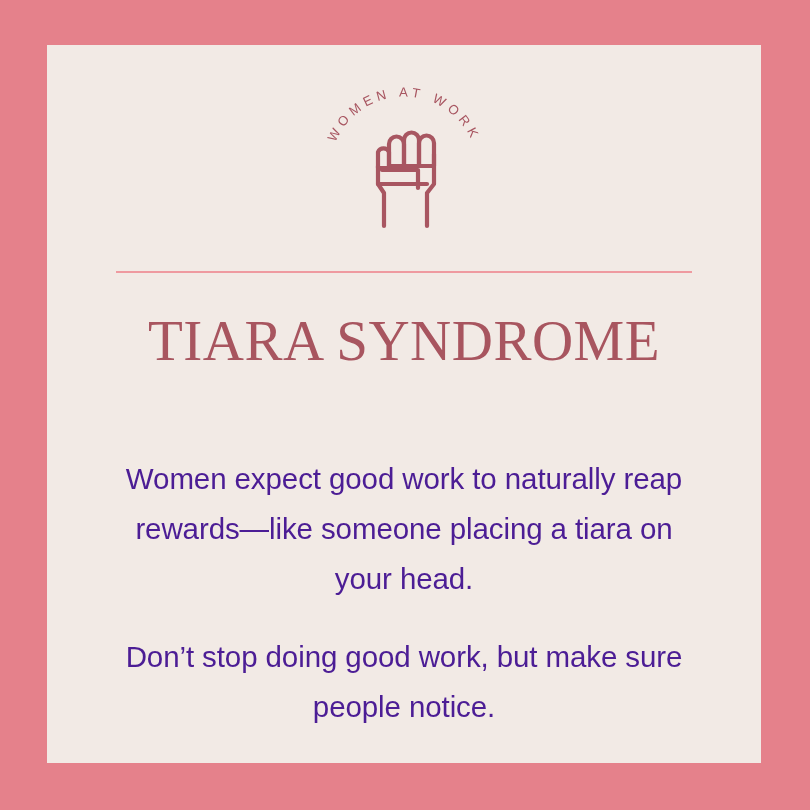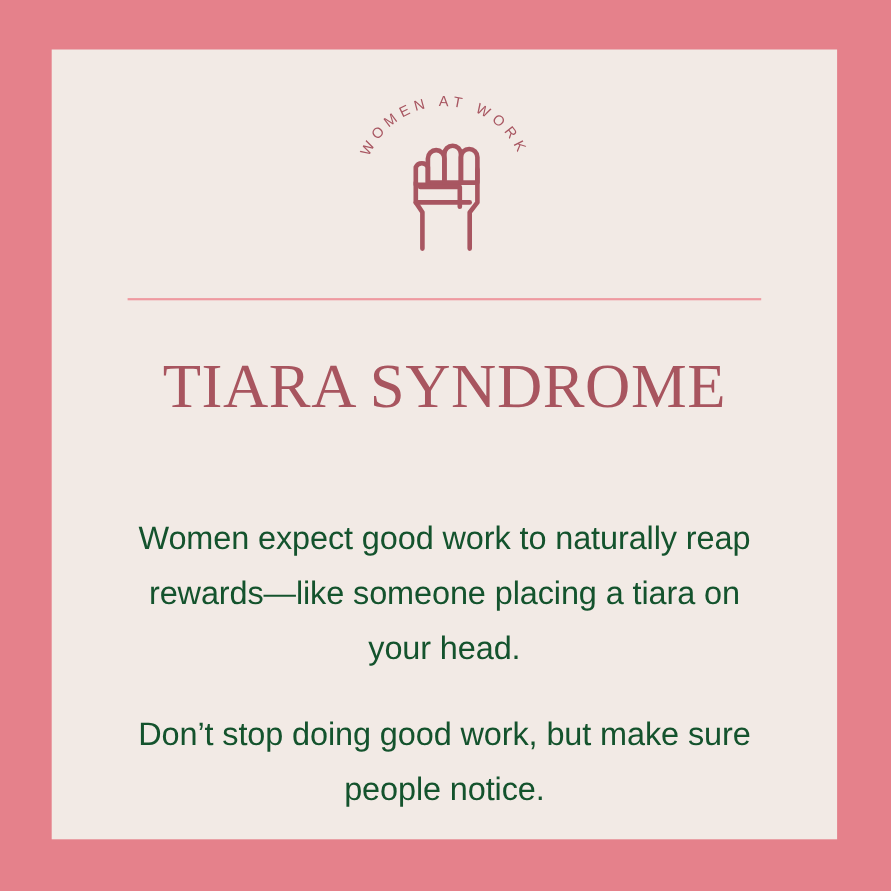--- a/index.html
+++ b/index.html
@@ -67,37 +67,37 @@
     margin-top: 39px;
   }
 
   
   .title {
     font-family: "Liberation Serif", "DejaVu Serif", serif;
     font-size: 57px;
     font-weight: 400;
     color: #a8555f;
     letter-spacing: 0.5px;
-    margin-top: 50px;
+    margin-top: 39px;
     line-height: 1;
     text-align: center;
     white-space: nowrap;
   }
 
   
   .body-block {
     width: 560px;
     margin-top: 47px;
     text-align: center;
   }
   .para {
     font-family: "Liberation Sans", sans-serif;
     font-size: 29.5px;
     font-weight: 400;
-    color: #14532d;
+    color: #4c1d95;
     line-height: 50px;
     letter-spacing: -0.1px;
     margin: 0;
   }
   .para + .para {
     margin-top: 28px;
   }
 </style>
 </head>
 <body>

